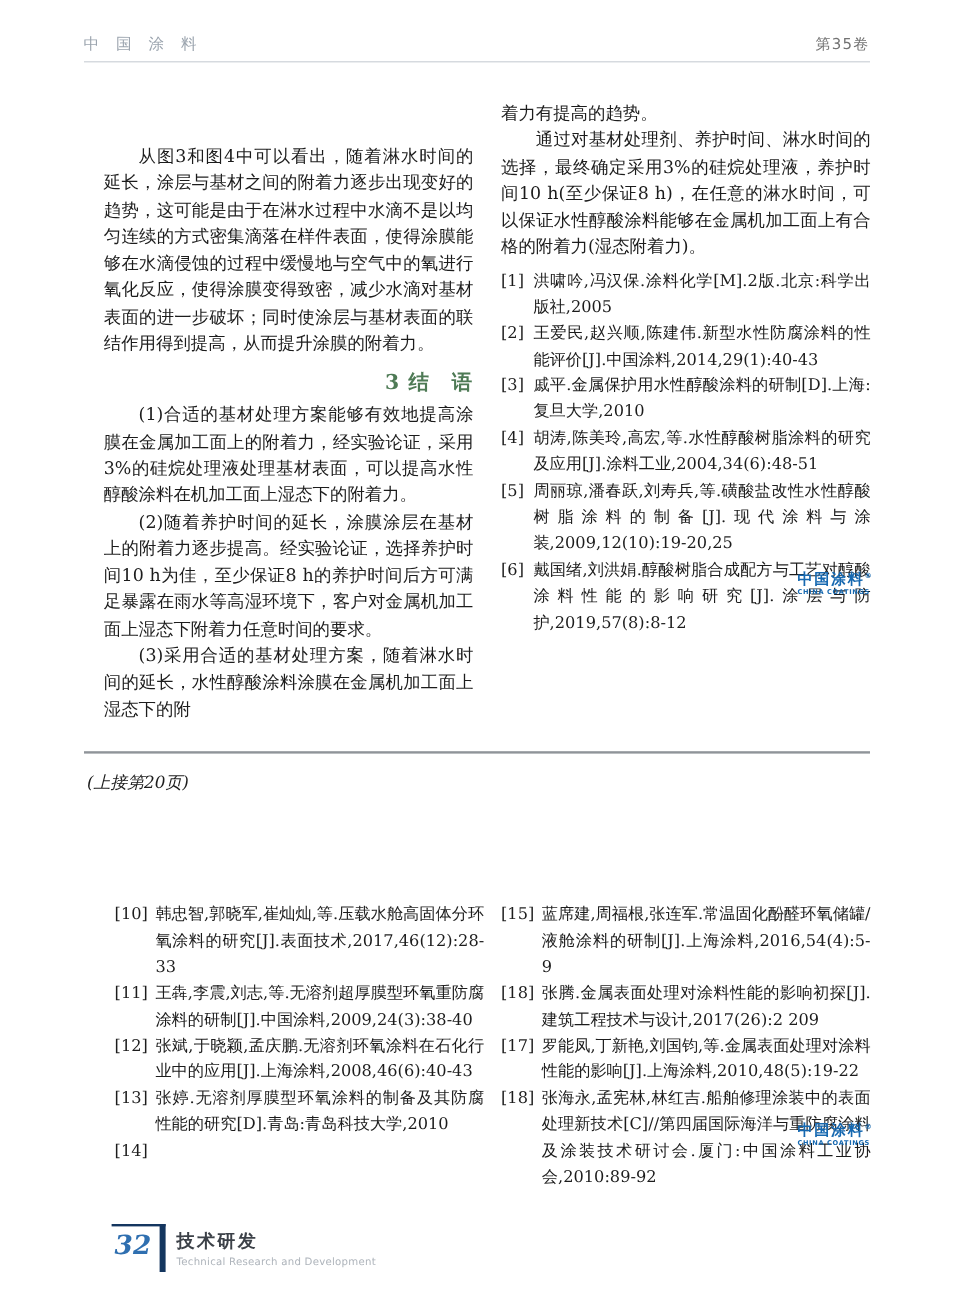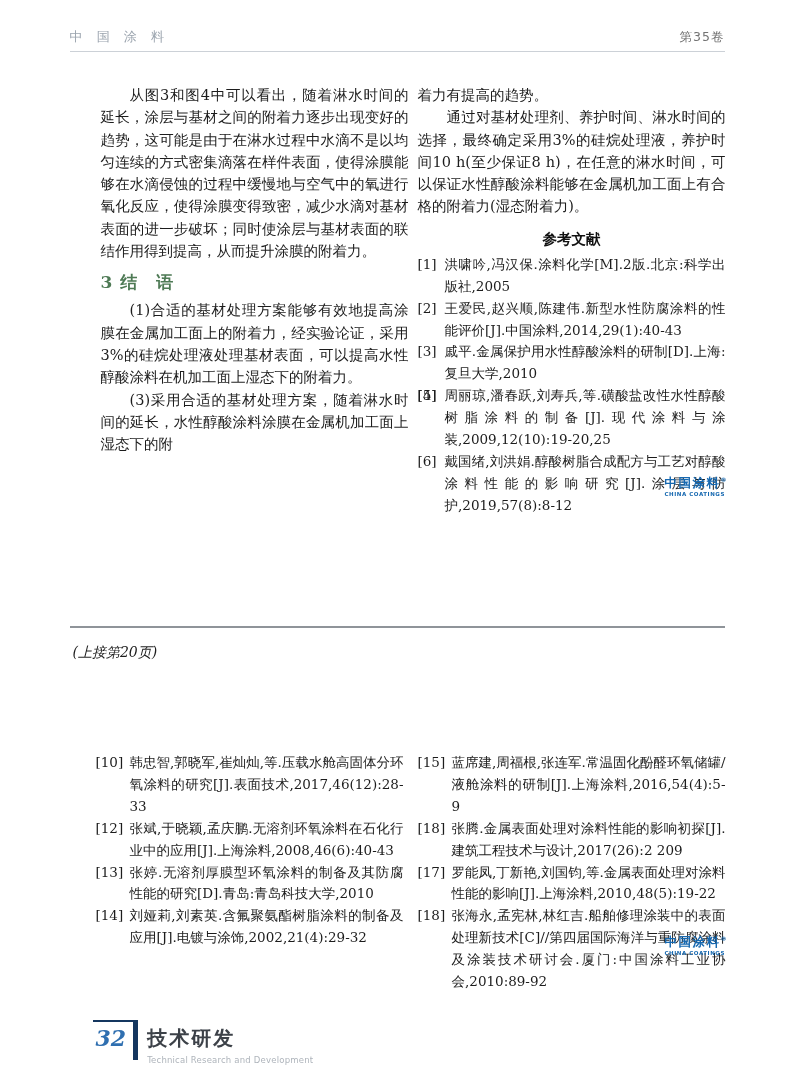--- a/index.html
+++ b/index.html
@@ -25,38 +25,39 @@
     justify-content: space-between;
     align-items: flex-end;
     padding-bottom: 5px;
     font-family: "DejaVu Sans", "Liberation Sans", sans-serif;
   }
   .journal-name { color: #9ba4ae; font-size: 13px; letter-spacing: 5px; }
   .volume-label { color: #737373; font-size: 12.5px; letter-spacing: 1px; }
 
   
   .col { position: absolute; width: 308px; top: 84px; }
-  .col-left  { left: 88px; }
+  .col-left  { left: 74px; margin-top: 36px; }
   .col-right { left: 405px; }
 
   .body-para {
     font-size: 14.5px;
     line-height: 22.3px;
     color: #1c1c1c;
     text-align: justify;
     text-justify: inter-character;
   }
   .indent { text-indent: 2em; }
 
   .section-heading {
     color: #4e7a55;
     font-size: 17px;
     letter-spacing: 1px;
     margin: 9px 0 5px 0;
     font-family: "DejaVu Serif", serif;
+    text-align: right;
   }
 
   .ref-heading {
     text-align: center;
     font-weight: bold;
     font-size: 14.5px;
     color: #111;
     margin: 6px 0 5px 0;
   }
 
@@ -130,21 +131,21 @@
   }
   .page-num {
     font-family: "DejaVu Serif", serif;
     font-style: italic;
     font-weight: bold;
     font-size: 22px;
     color: #2f6fb0;
   }
   .footer-text { margin-left: 9px; padding-top: 5px; }
   .footer-cn {
-    font-size: 20px;
+    font-size: 15px;
     font-weight: bold;
     color: #3c4148;
     letter-spacing: 2px;
   }
   .footer-en {
     font-size: 8.5px;
     color: #aeb4bb;
     margin-top: 3px;
     letter-spacing: 0.2px;
   }
@@ -158,42 +159,43 @@
 
   <div class="running-head">
     <span class="journal-name">中 国 涂 料</span>
     <span class="volume-label">第35卷</span>
   </div>
 
   <div class="col col-left">
     <p class="body-para indent">从图3和图4中可以看出，随着淋水时间的延长，涂层与基材之间的附着力逐步出现变好的趋势，这可能是由于在淋水过程中水滴不是以均匀连续的方式密集滴落在样件表面，使得涂膜能够在水滴侵蚀的过程中缓慢地与空气中的氧进行氧化反应，使得涂膜变得致密，减少水滴对基材表面的进一步破坏；同时使涂层与基材表面的联结作用得到提高，从而提升涂膜的附着力。</p>
     <h2 class="section-heading">3 结　语</h2>
     <p class="body-para indent">(1)合适的基材处理方案能够有效地提高涂膜在金属加工面上的附着力，经实验论证，采用3%的硅烷处理液处理基材表面，可以提高水性醇酸涂料在机加工面上湿态下的附着力。</p>
+    <p class="body-para indent">(2)随着养护时间的延长，涂膜涂层在基材上的附着力逐步提高。经实验论证，选择养护时间10 h为佳，至少保证8 h的养护时间后方可满足暴露在雨水等高湿环境下，客户对金属机加工面上湿态下附着力任意时间的要求。</p>
     <p class="body-para indent">(3)采用合适的基材处理方案，随着淋水时间的延长，水性醇酸涂料涂膜在金属机加工面上湿态下的附</p>
   </div>
 
   <div class="col col-right">
     <p class="body-para">着力有提高的趋势。</p>
     <p class="body-para indent">通过对基材处理剂、养护时间、淋水时间的选择，最终确定采用3%的硅烷处理液，养护时间10 h(至少保证8 h)，在任意的淋水时间，可以保证水性醇酸涂料能够在金属机加工面上有合格的附着力(湿态附着力)。</p>
     <div class="spacer-6"></div>
-    <h3 class="ref-heading">参考文献</h3>
     <div class="ref">
       <span class="ref-num">[1]</span>
       <span>洪啸吟,冯汉保.涂料化学[M].2版.北京:科学出版社,2005</span>
     </div>
     <div class="ref">
       <span class="ref-num">[2]</span>
       <span>王爱民,赵兴顺,陈建伟.新型水性防腐涂料的性能评价[J].中国涂料,2014,29(1):40-43</span>
     </div>
     <div class="ref">
       <span class="ref-num">[3]</span>
       <span>戚平.金属保护用水性醇酸涂料的研制[D].上海:复旦大学,2010</span>
     </div>
     <div class="ref">
       <span class="ref-num">[4]</span>
+      <span>胡涛,陈美玲,高宏,等.水性醇酸树脂涂料的研究及应用[J].涂料工业,2004,34(6):48-51</span>
     </div>
     <div class="ref">
       <span class="ref-num">[5]</span>
       <span>周丽琼,潘春跃,刘寿兵,等.磺酸盐改性水性醇酸树脂涂料的制备[J].现代涂料与涂装,2009,12(10):19-20,25</span>
     </div>
     <div class="ref">
       <span class="ref-num">[6]</span>
       <span>戴国绪,刘洪娟.醇酸树脂合成配方与工艺对醇酸涂料性能的影响研究[J].涂层与防护,2019,57(8):8-12</span>
     </div>
   </div>
@@ -205,30 +207,33 @@
 
   <div class="mid-divider"></div>
   <div class="continued-note">(上接第20页)</div>
 
   <div class="cont-col cont-left">
     <div class="ref ref-wide">
       <span class="ref-num">[10]</span>
       <span>韩忠智,郭晓军,崔灿灿,等.压载水舱高固体分环氧涂料的研究[J].表面技术,2017,46(12):28-33</span>
     </div>
     <div class="ref ref-wide">
+      <span class="ref-num">[11]</span>
+      <span>王犇,李震,刘志,等.无溶剂超厚膜型环氧重防腐涂料的研制[J].中国涂料,2009,24(3):38-40</span>
+    </div>
+    <div class="ref ref-wide">
       <span class="ref-num">[12]</span>
       <span>张斌,于晓颖,孟庆鹏.无溶剂环氧涂料在石化行业中的应用[J].上海涂料,2008,46(6):40-43</span>
     </div>
     <div class="ref ref-wide">
       <span class="ref-num">[13]</span>
       <span>张婷.无溶剂厚膜型环氧涂料的制备及其防腐性能的研究[D].青岛:青岛科技大学,2010</span>
     </div>
     <div class="ref ref-wide">
       <span class="ref-num">[14]</span>
-      <span>刘娅莉,刘素英.含氟聚氨酯树脂涂料的制备及应用[J].电镀与涂饰,2002,21(4):29-32</span>
     </div>
   </div>
 
   <div class="cont-col cont-right">
     <div class="ref ref-wide">
       <span class="ref-num">[15]</span>
       <span>蓝席建,周福根,张连军.常温固化酚醛环氧储罐/液舱涂料的研制[J].上海涂料,2016,54(4):5-9</span>
     </div>
     <div class="ref ref-wide">
       <span class="ref-num">[18]</span>

